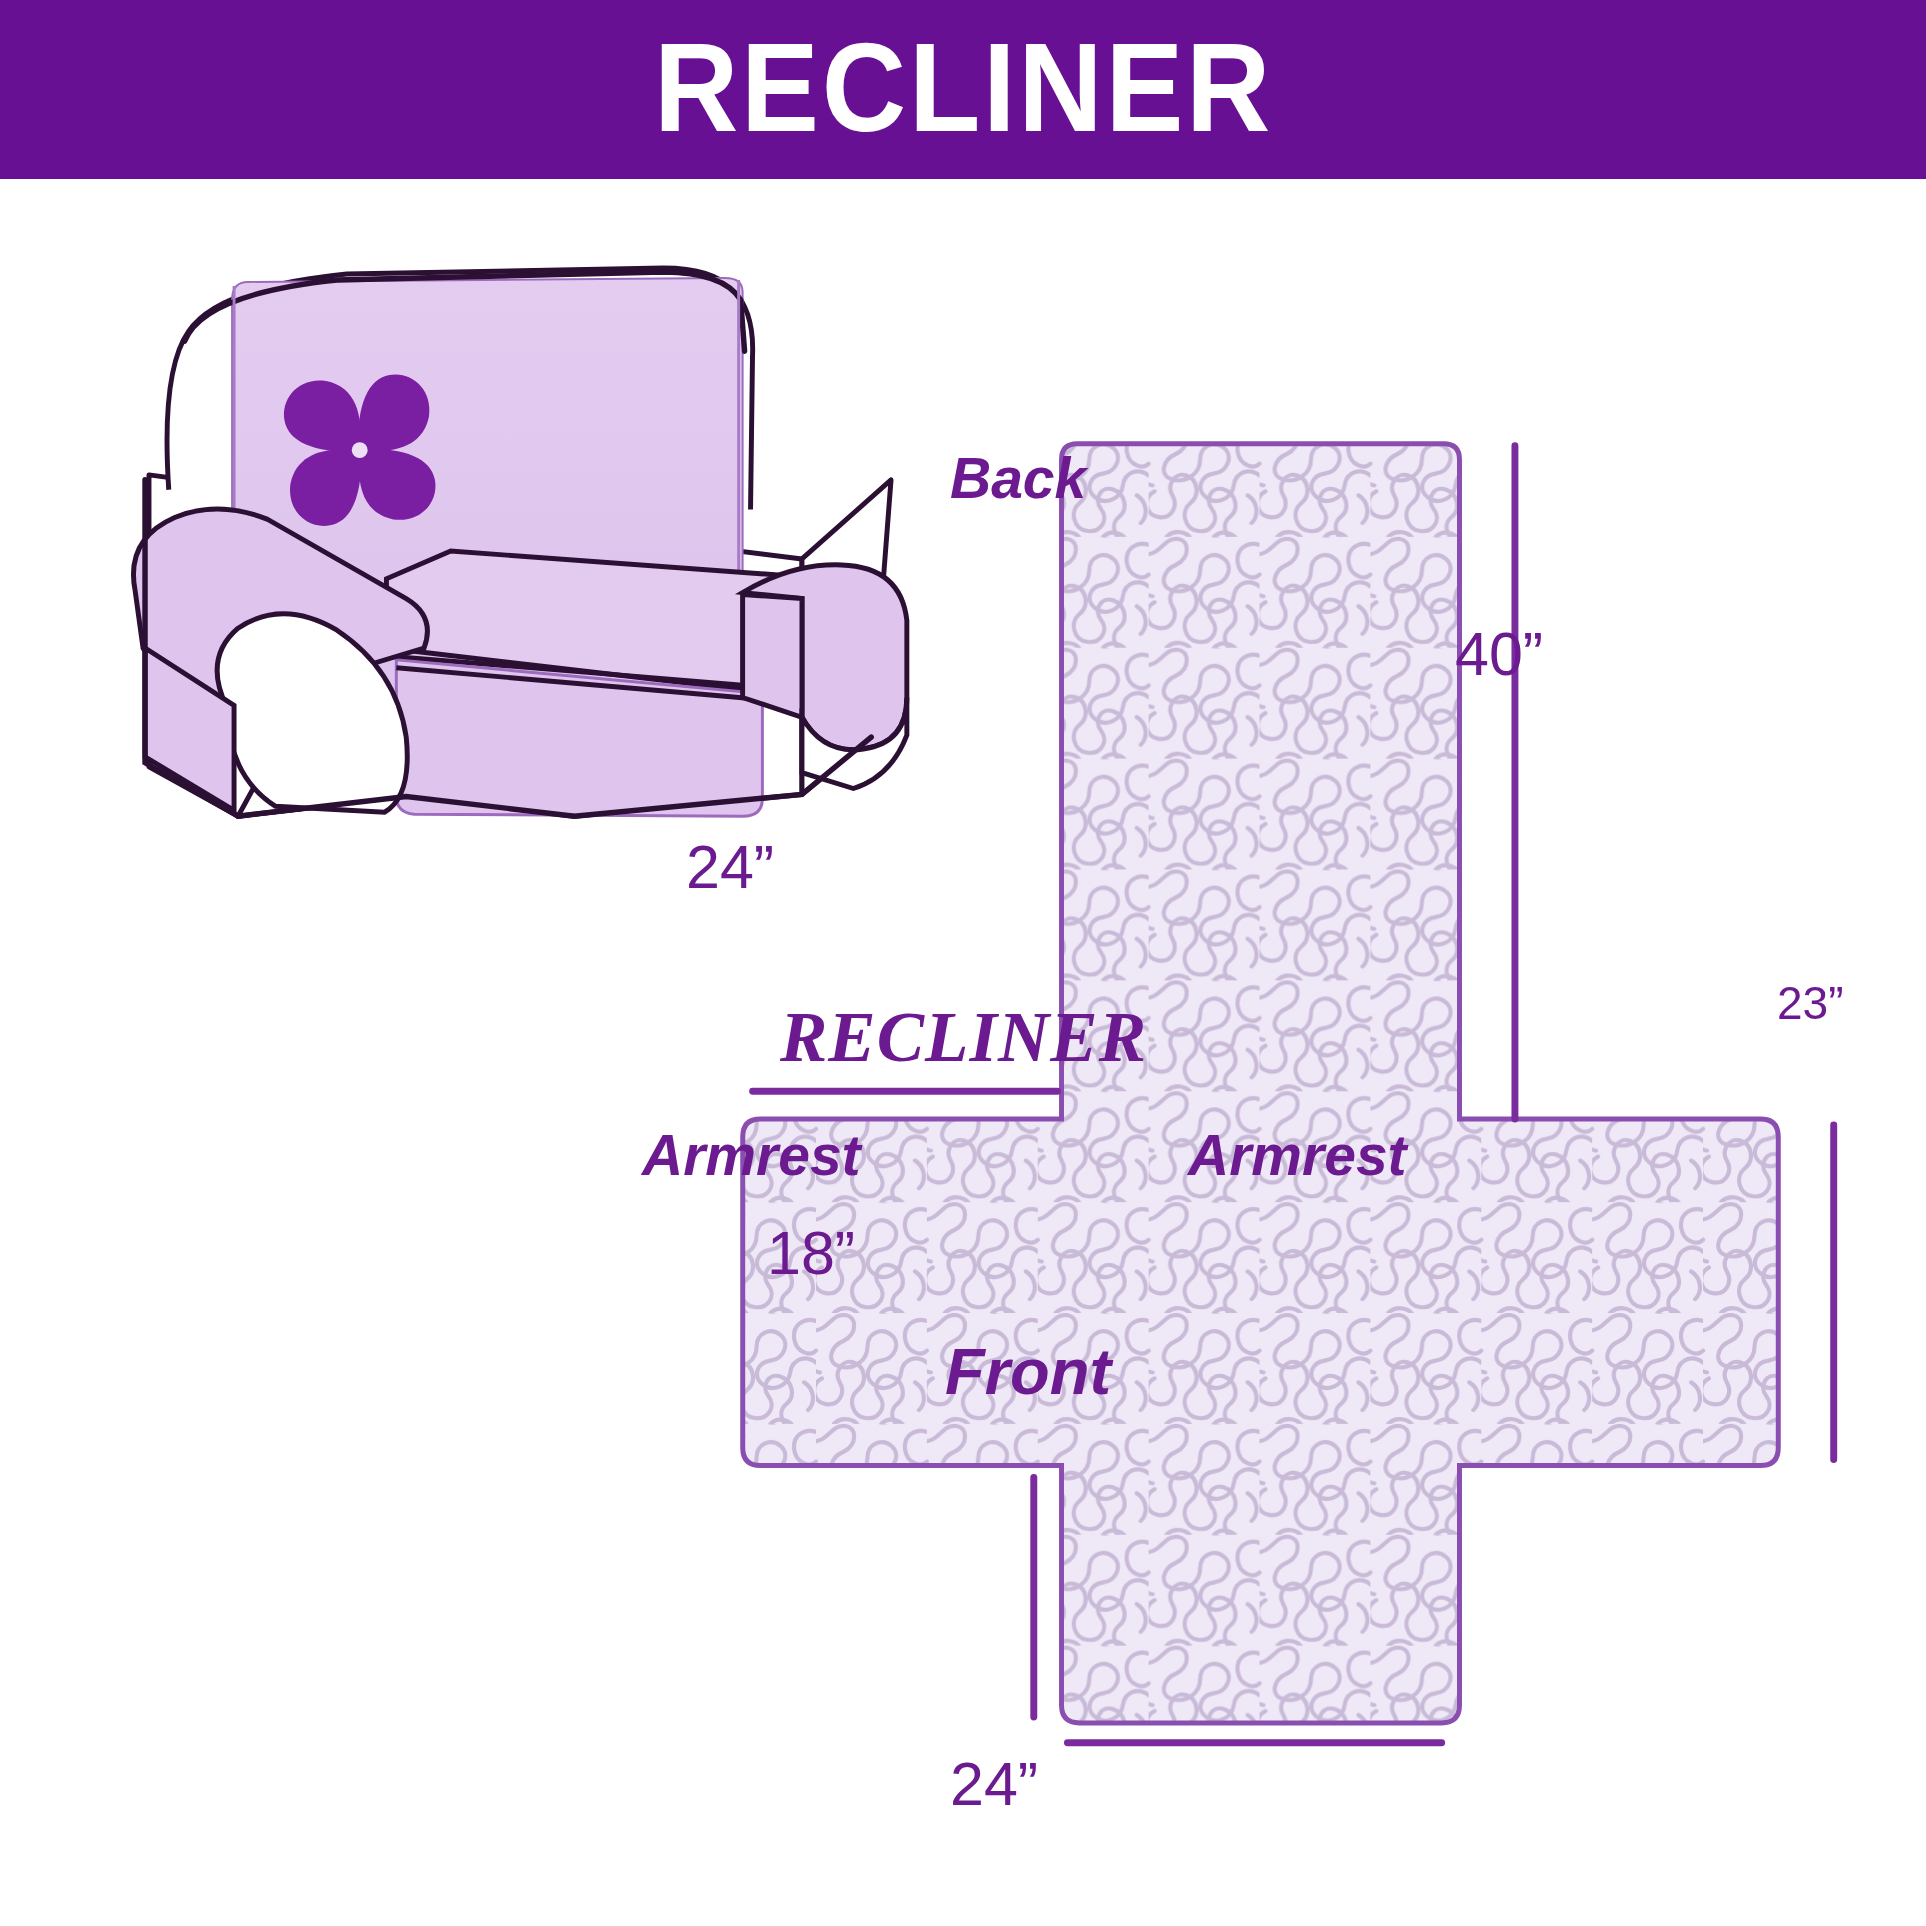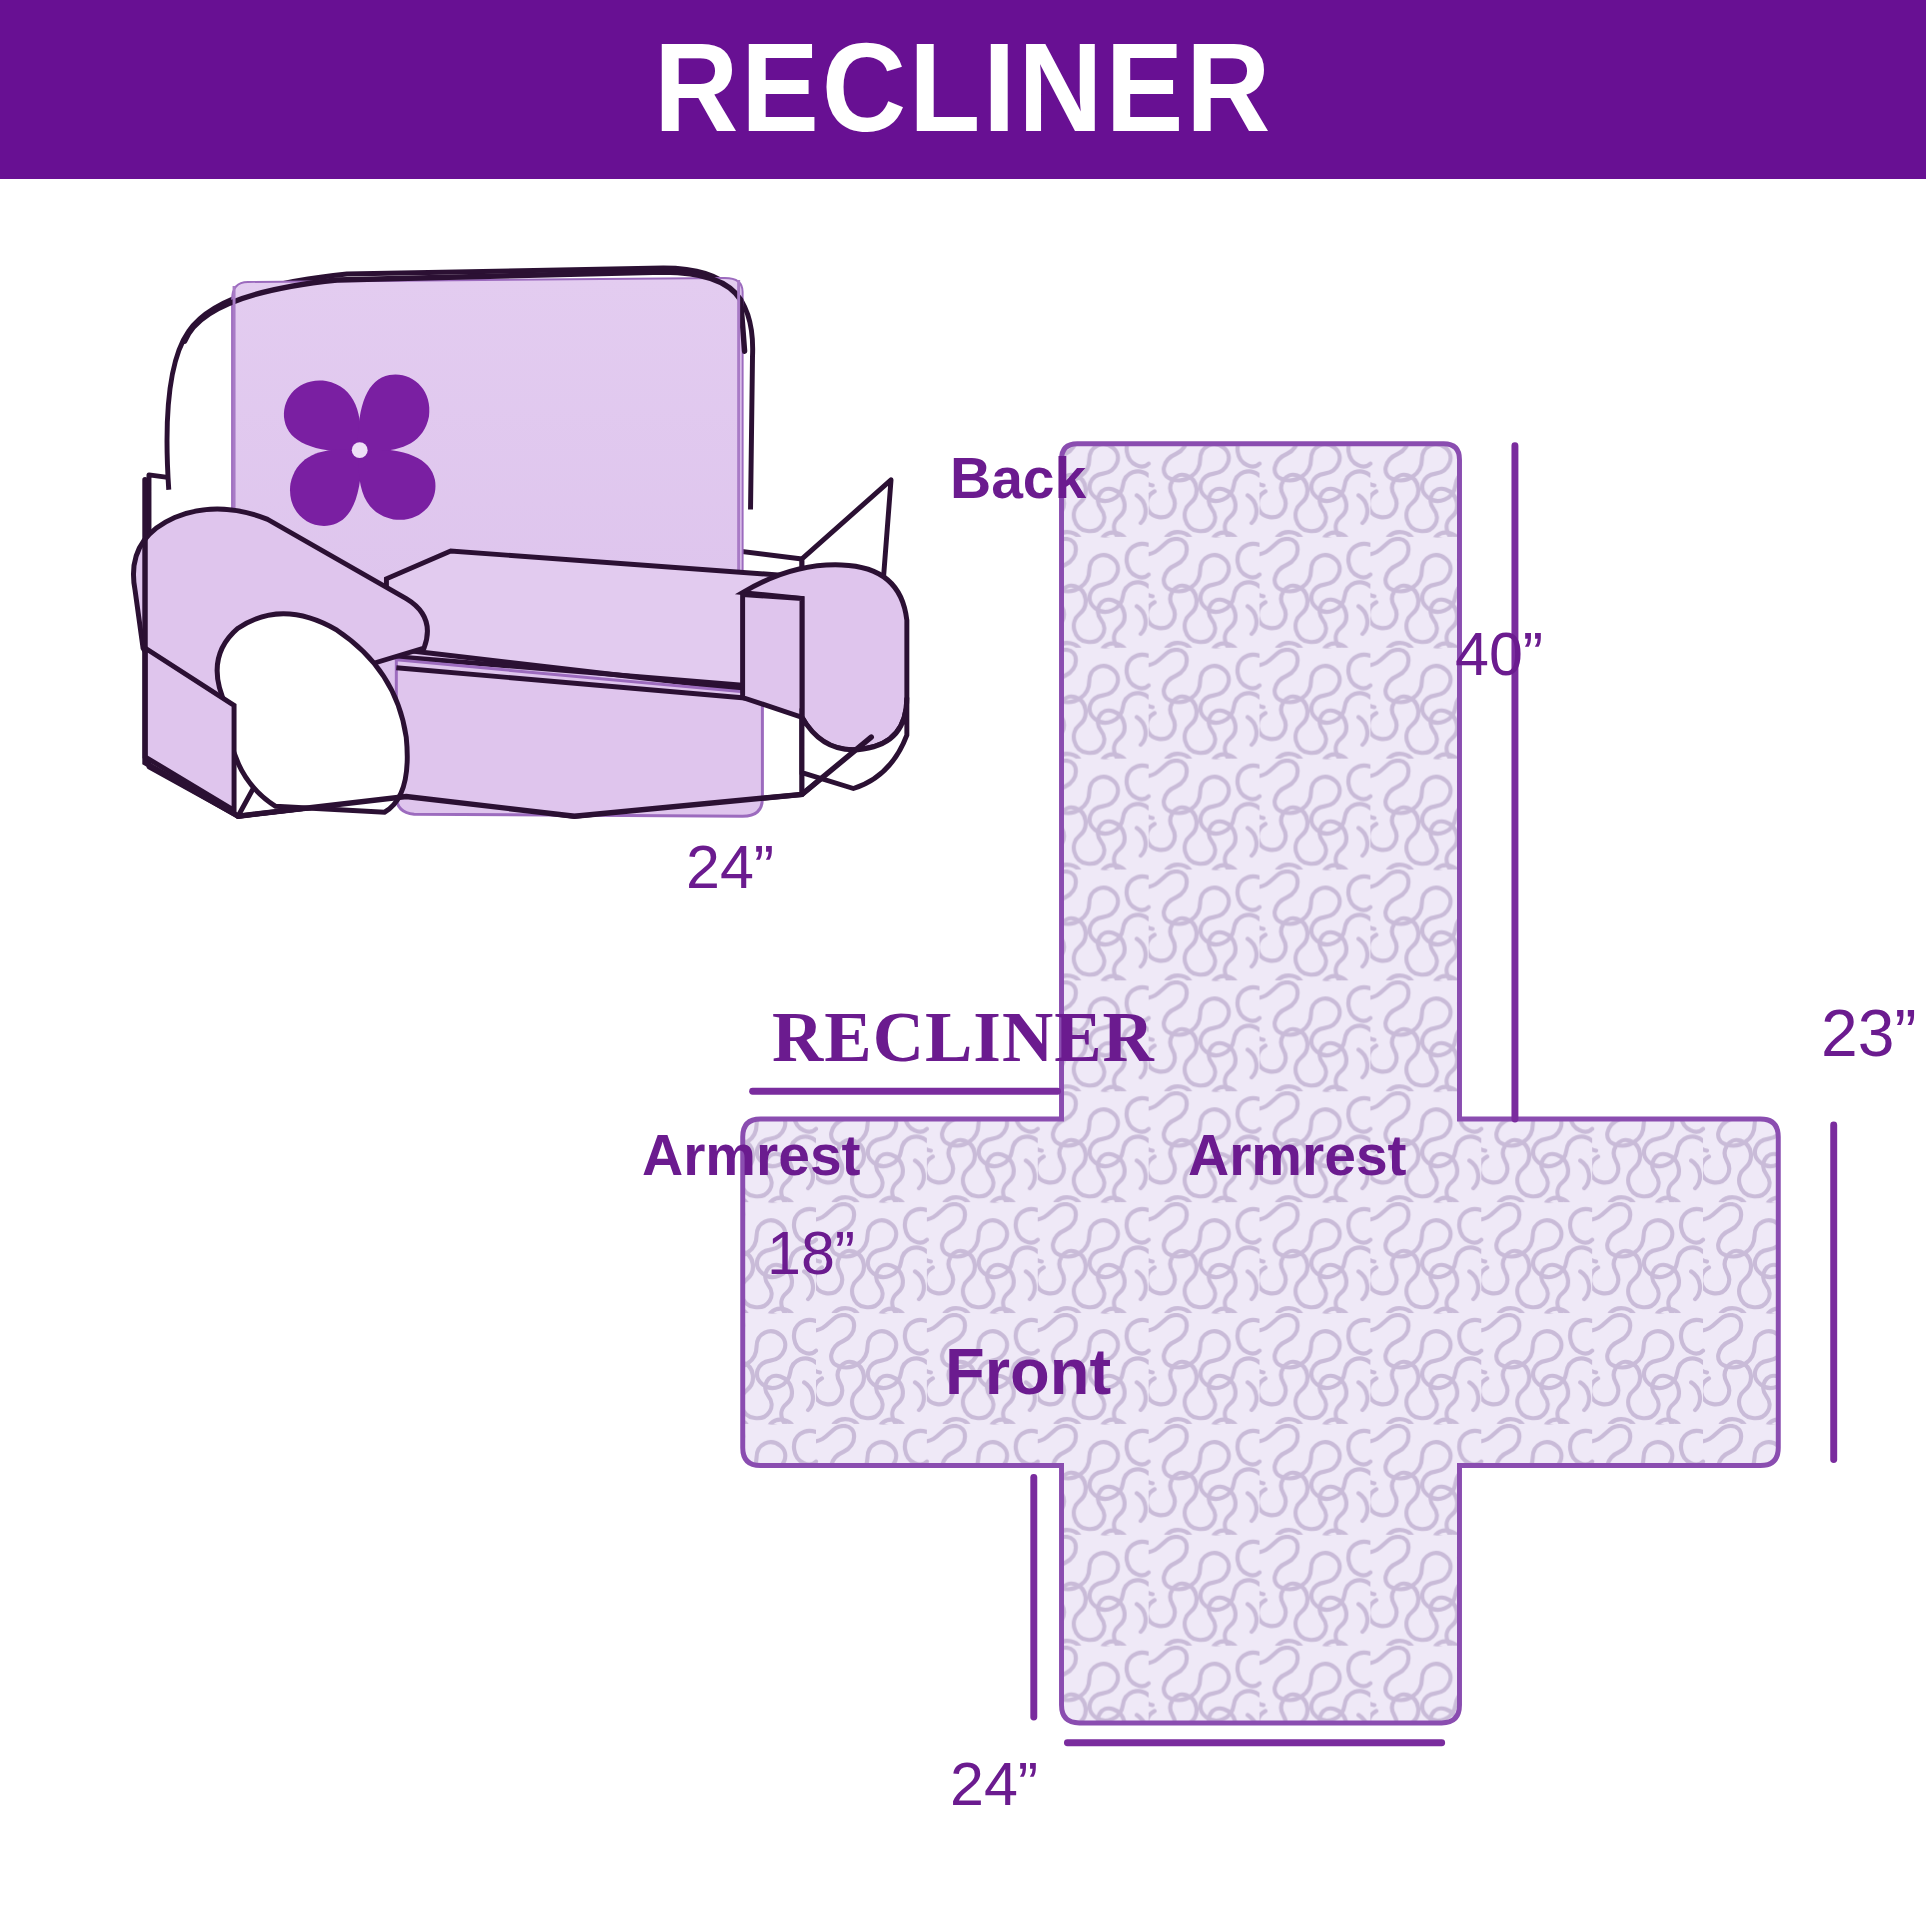--- a/index.html
+++ b/index.html
@@ -52,31 +52,32 @@
   .dim-text{
     position:absolute;
     color:#6B1B8F;
     font-weight:400;
     font-family:"Liberation Sans", sans-serif;
     white-space:nowrap;
     line-height:1;
   }
   #dim-40{ left:1455px; top:624px; font-size:61px; }
   #dim-24-top{ left:686px; top:837px; font-size:61px; }
-  #dim-23{ left:1777px; top:1000px; font-size:66px;margin-left:44px; }
+  #dim-23{ left:1777px; top:980px; font-size:46px; }
   #dim-19{ left:767px; top:1223px; font-size:61px; }
   #dim-24-bot{ left:950px; top:1754px; font-size:61px; }
 
   .panel-label{
     position:absolute;
     color:#6B1B8F;
     font-weight:700;
     font-family:"Liberation Sans", sans-serif;
     white-space:nowrap;
     line-height:1;
+    font-style:italic;
   }
   #label-back{ left:950px; top:450px; font-size:57px; }
   #label-armrest-left{ left:642px; top:1127px; font-size:57px; }
   #label-armrest-right{ left:1188px; top:1127px; font-size:57px; }
   #label-front{ left:945px; top:1339px; font-size:65px; }
   #label-recliner-center{
     left:0; top:1002px; width:1927px;
     text-align:center;
     font-size:71px; font-weight:700;
     color:#6B1B8F;

